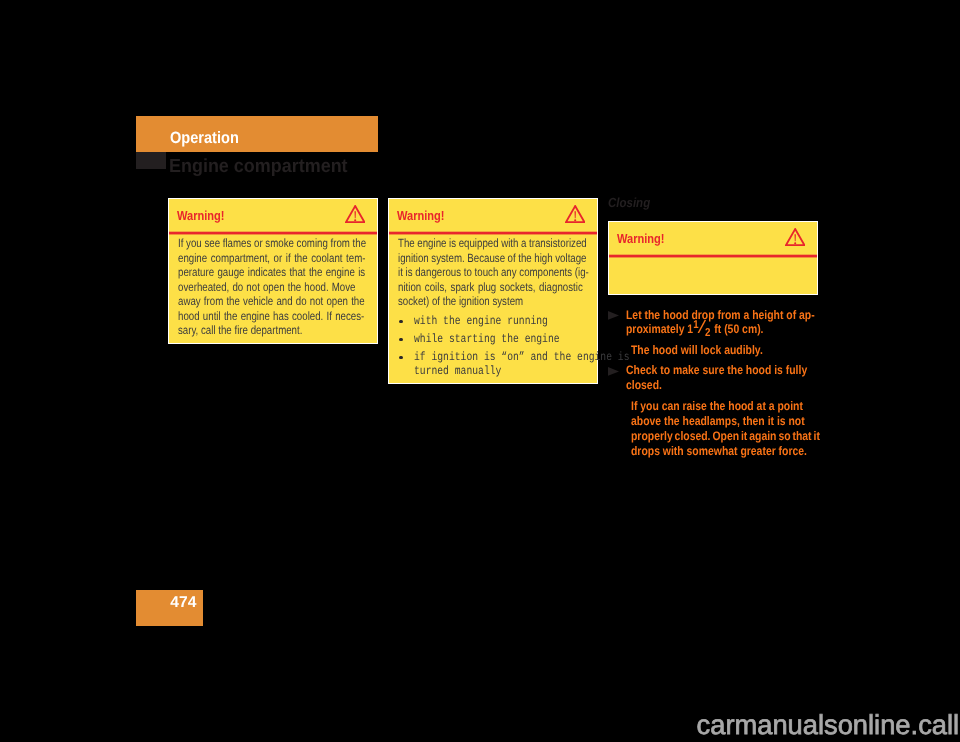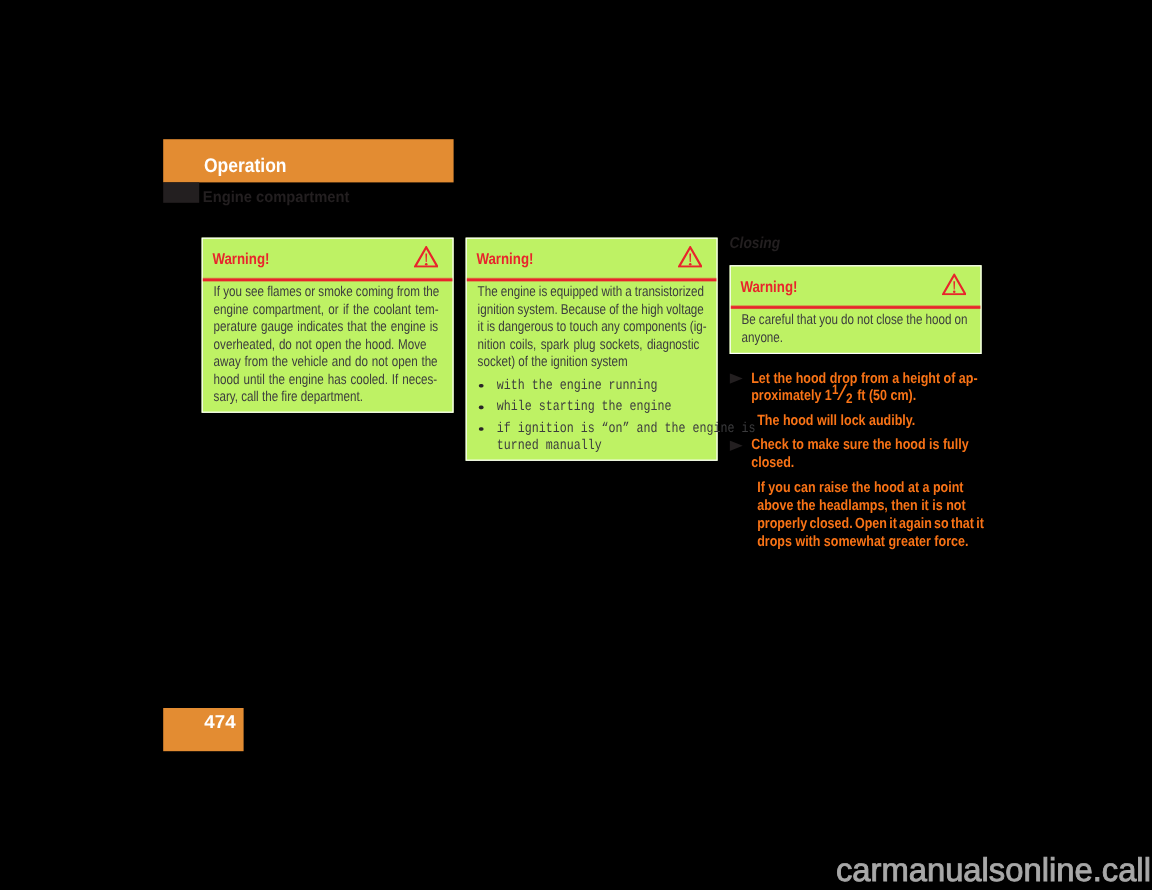--- a/index.html
+++ b/index.html
@@ -13,24 +13,24 @@
   .sqc{display:block;transform:scaleX(0.945);transform-origin:left top;white-space:nowrap;}
   .sqn{display:block;white-space:nowrap;}
   .sqr{display:block;transform:scaleX(0.872);transform-origin:left top;white-space:nowrap;}
   .sqs{display:block;transform:scaleX(0.844);transform-origin:left top;white-space:nowrap;}
 
   
   .section-bar{position:absolute;left:120px;top:116px;width:242px;height:36px;background:#e38c32;}
   .section-bar .label{position:absolute;left:33.8px;top:13.4px;font-size:16.45px;font-weight:bold;color:#ffffff;}
 
   .chapter-tab{position:absolute;left:120px;top:152px;width:29.6px;height:17.2px;background:#231f20;}
-  .chapter-title{position:absolute;left:153px;top:156.3px;font-size:13px;font-weight:bold;color:#231f20;}
+  .chapter-title{position:absolute;left:153px;top:156.3px;font-size:19px;font-weight:bold;color:#231f20;}
 
   
-  .wbox{position:absolute;background:#bef264;border:1px solid #ffffff;box-sizing:border-box;}
+  .wbox{position:absolute;background:#fde047;border:1px solid #ffffff;box-sizing:border-box;}
   .wtitle{position:absolute;left:8.3px;top:9.1px;font-size:13.1px;font-weight:bold;color:#e8252c;}
   .wicon{position:absolute;width:20.4px;height:18.2px;}
   .wrule{position:absolute;left:0;right:0;height:4px;background:linear-gradient(to bottom,rgba(232,37,44,0) 0%,rgba(232,37,44,0.35) 14%,#e8252c 38%,#e8252c 72%,rgba(232,37,44,0.35) 90%,rgba(232,37,44,0) 100%);}
   .wbody{position:absolute;font-size:11.93px;color:#3c3c3e;}
   .wbody .ln{display:block;height:14.5px;}
 
   .blist{position:absolute;}
   .blist .bitem{position:relative;}
   .blist .bdot{position:absolute;width:3.8px;height:3.8px;border-radius:50%;background:#2a2628;}
   .blist .btext{position:absolute;font-size:11.93px;color:#3c3c3e;font-family:Liberation Mono, monospace;}
@@ -141,24 +141,20 @@
         <span class="sqt">Warning!</span>
       </div>
     <div class="wicon" style="left:176px;top:5.8px;">
       <svg viewBox="0 0 20.4 18.2" width="20.4" height="18.2">
           <path d="M10.2 1.0 L19.5 17.2 L0.9 17.2 Z" fill="none" stroke="#e8252c" stroke-width="1.8" stroke-linejoin="miter"></path>
           <path d="M9.5 6.3 L10.9 6.3 L10.62 13.3 L9.78 13.3 Z" fill="#e8252c"></path>
           <circle cx="10.2" cy="15.2" r="1.05" fill="#e8252c"></circle>
         </svg>
     </div>
     <div class="wrule" style="top:31.9px;"></div>
-    <div class="wbody" style="left:8.55px;top:37px;">
-      <span class="ln sq" style="word-spacing:-0.240px;">Be careful that you do not close the hood on</span>
-      <span class="ln sq">anyone.</span>
-    </div>
   </div>
 
   <div class="step" style="left:592px;top:307.5px;width:212px;">
     <span class="marker" style="left:0px;top:3.5px;">
       <svg viewBox="0 0 11 8.8" width="11" height="8.8">
           <path d="M0 0 L11 4.4 L0 8.8 Z" fill="#231f20"></path>
         </svg>
     </span>
     <div class="stext" style="left:18.1px;top:0;">
       <span class="ln sqs">Let the hood drop from a height of ap-</span>

